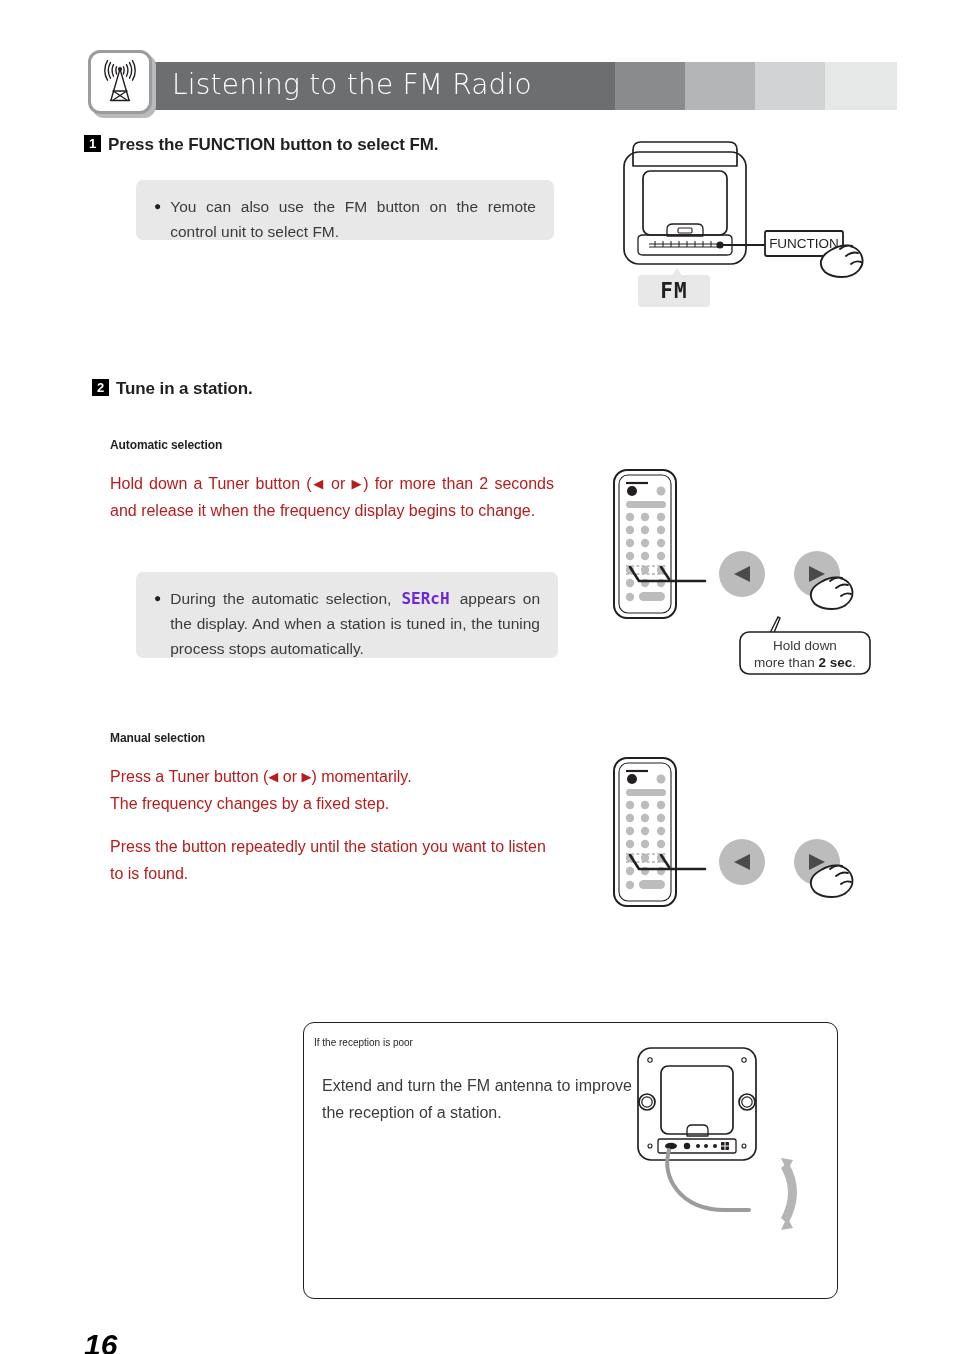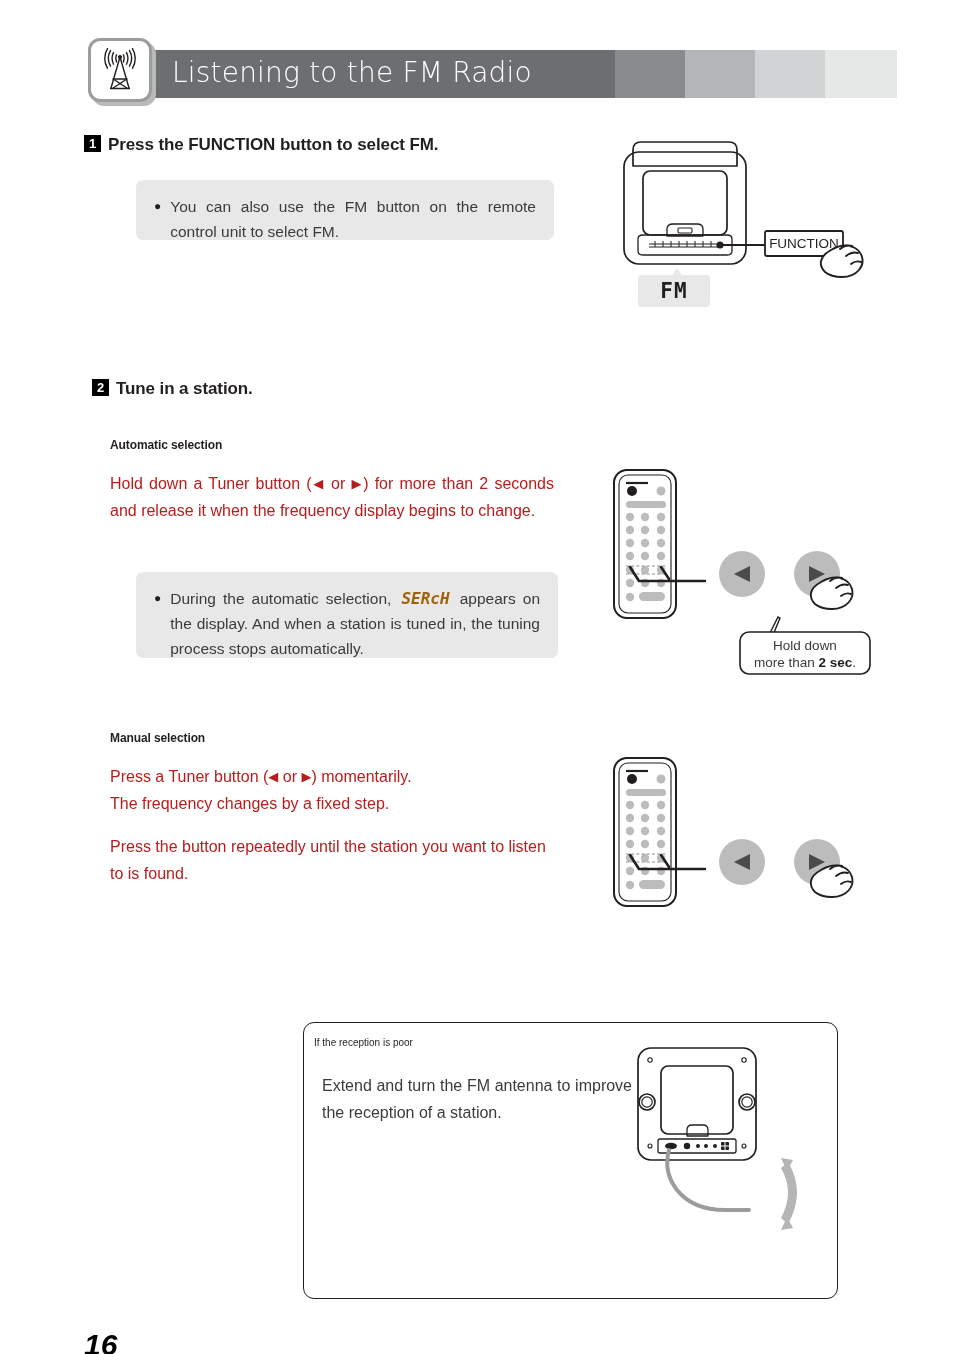--- a/index.html
+++ b/index.html
@@ -12,21 +12,21 @@
     height: 1354px;
     position: relative;
     font-family: "Liberation Sans", sans-serif;
     color: #231f20;
     overflow: hidden;
   }
 
   
   #header {
     position: absolute;
-    left: 0; top: 0;
+    left: 0; top: 12px;
     width: 850px; height: 120px;
   }
   .hdr-bar {
     position: absolute;
     top: 50px;
     height: 48px;
   }
   .hdr-seg1 { left: 110px; width: 505px; background: #6d6e70; }
   .hdr-seg2 { left: 615px; width: 70px;  background: #8a8b8d; }
   .hdr-seg3 { left: 685px; width: 70px;  background: #b4b5b7; }
@@ -103,23 +103,22 @@
     font-weight: 300;
   }
   #note1 { left: 136px; top: 180px; width: 418px; height: 60px; }
   #note2 { left: 136px; top: 572px; width: 422px; height: 86px; }
 
   .lcd {
     font-family: "DejaVu Sans Mono", monospace;
     font-weight: bold;
     font-size: 16px;
     letter-spacing: 0px;
-    color: #a16207;
+    color: #6d28d9;
     padding: 0 3px;
-    font-style: italic;
   }
 
   
   .sub-head {
     position: absolute;
     font-size: 12px;
     font-weight: bold;
     letter-spacing: -0.1px;
   }
   .para {

